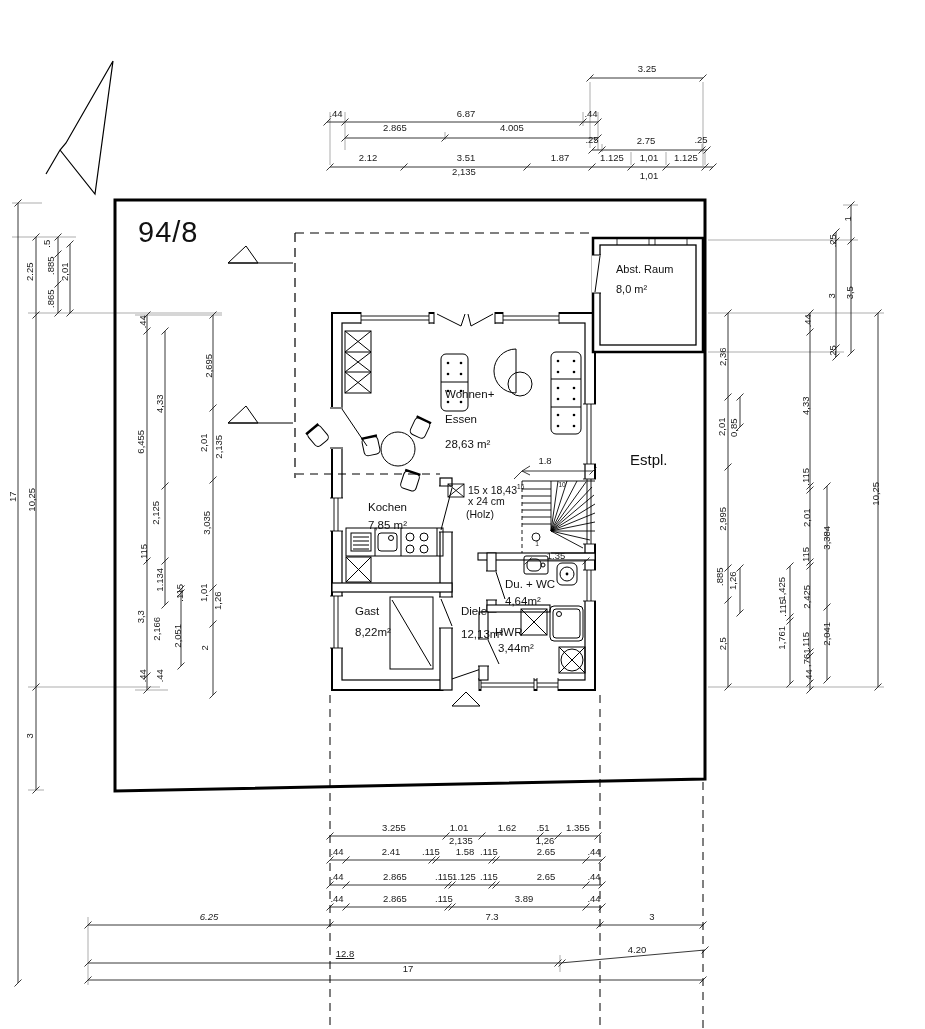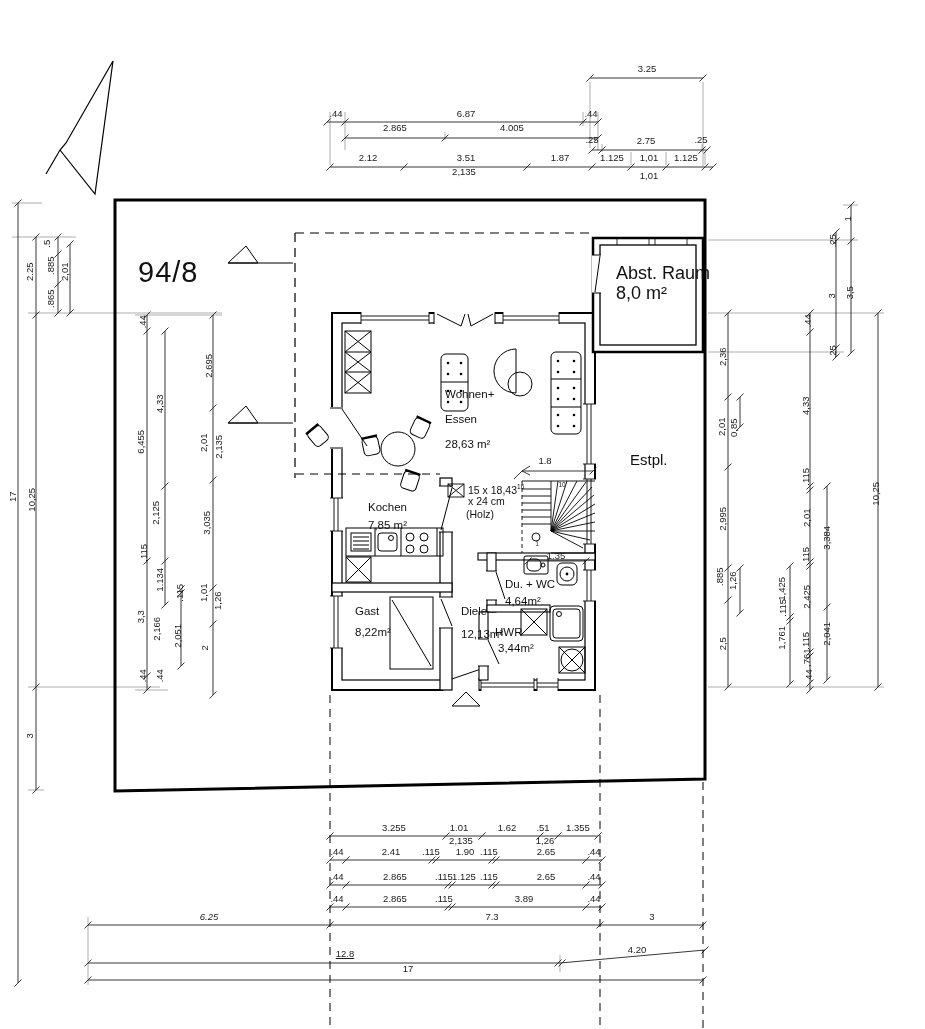--- a/index.html
+++ b/index.html
@@ -3,21 +3,21 @@
 <meta charset="utf-8">
 <style>
   html,body{margin:0;padding:0;background:#fff;}
   .canvas{position:relative;width:925px;height:1029px;background:#fff;overflow:hidden;
           font-family:"Liberation Sans",sans-serif;color:#111;}
   .canvas svg{position:absolute;left:0;top:0;}
   .lbl{position:absolute;white-space:nowrap;line-height:1.12;font-size:11.5px;color:#111;}
   .title{font-size:29px;letter-spacing:1px;}
   .big{font-size:26px;}
   .mid{font-size:15px;}
-  .abst{font-size:18px;}
+  .abst{font-size:11px;}
   .stair-txt{font-size:10.5px;}
   .dim{position:absolute;width:70px;margin-left:-35px;text-align:center;font-size:9.5px;
        color:#1a1a1a;white-space:nowrap;line-height:1;}
   .dim.rot{transform:rotate(-90deg);}
   .dim.sm{font-size:6.5px;}
   sup{font-size:6.5px;}
 </style>
 </head>
 <body>
 
@@ -276,21 +276,21 @@
           <circle cx="572" cy="660" r="11"></circle>
         </g>
   </g>
 
   <g stroke="#222" stroke-width="0.9" fill="none">
     <path d="M522,471H593 M589.5,474.5l7,-7 M530,466L522,471L530,475 M522,471L514,479"></path>
     <path d="M528,561H586 M524.5,564.5l7,-7 M582.5,564.5l7,-7"></path>
   </g>
 </svg>
 
-<div class="lbl title" style="left:138px;top:216px;margin-top:40px;">94/8</div>
+<div class="lbl title" style="left:138px;top:216px;">94/8</div>
 
 <div class="lbl abst" style="left:616px;top:263px;">Abst. Raum</div>
 <div class="lbl abst" style="left:616px;top:283px;">8,0 m²</div>
 
 <div class="lbl" style="left:445px;top:388px;">Wohnen+</div>
 <div class="lbl" style="left:445px;top:413px;">Essen</div>
 <div class="lbl" style="left:445px;top:438px;">28,63 m²</div>
 
 <div class="lbl" style="left:368px;top:501px;">Kochen</div>
 <div class="lbl" style="left:368px;top:519px;">7,85 m²</div>
@@ -389,21 +389,21 @@
       <div class="dim" style="left: 394px; top: 823px;">3.255</div>
       <div class="dim" style="left: 459px; top: 823px;">1.01</div>
       <div class="dim" style="left: 507px; top: 823px;">1.62</div>
       <div class="dim" style="left: 543px; top: 823px;">.51</div>
       <div class="dim" style="left: 578px; top: 823px;">1.355</div>
       <div class="dim" style="left: 461px; top: 836px;">2,135</div>
       <div class="dim" style="left: 545px; top: 836px;">1,26</div>
       <div class="dim" style="left: 337px; top: 847px;">.44</div>
       <div class="dim" style="left: 391px; top: 847px;">2.41</div>
       <div class="dim" style="left: 431px; top: 847px;">.115</div>
-      <div class="dim" style="left: 465px; top: 847px;">1.90</div>
+      <div class="dim" style="left: 465px; top: 847px;">1.58</div>
       <div class="dim" style="left: 489px; top: 847px;">.115</div>
       <div class="dim" style="left: 546px; top: 847px;">2.65</div>
       <div class="dim" style="left: 594px; top: 847px;">.44</div>
       <div class="dim" style="left: 337px; top: 872px;">.44</div>
       <div class="dim" style="left: 395px; top: 872px;">2.865</div>
       <div class="dim" style="left: 444px; top: 872px;">.115</div>
       <div class="dim" style="left: 464px; top: 872px;">1.125</div>
       <div class="dim" style="left: 489px; top: 872px;">.115</div>
       <div class="dim" style="left: 546px; top: 872px;">2.65</div>
       <div class="dim" style="left: 594px; top: 872px;">.44</div>

